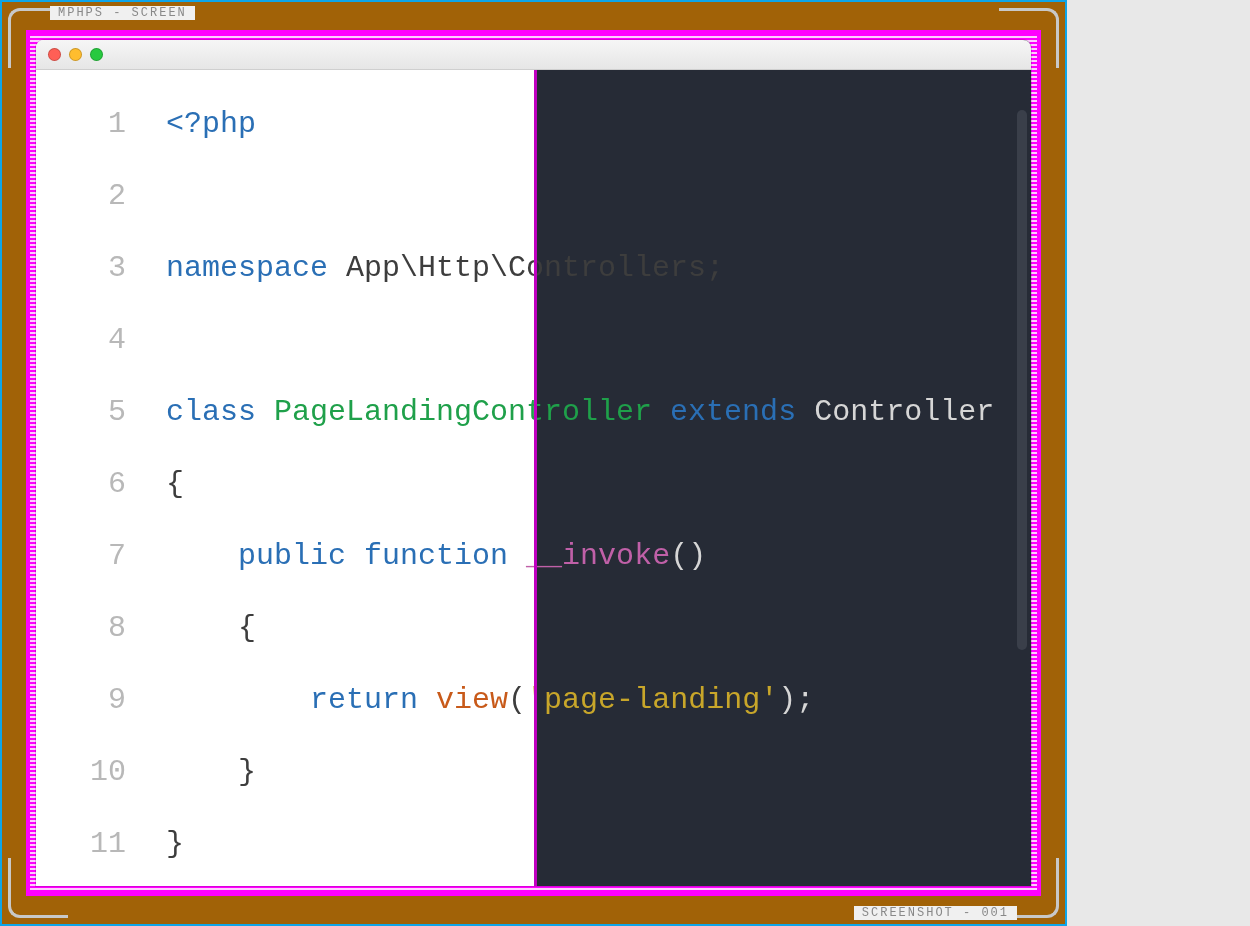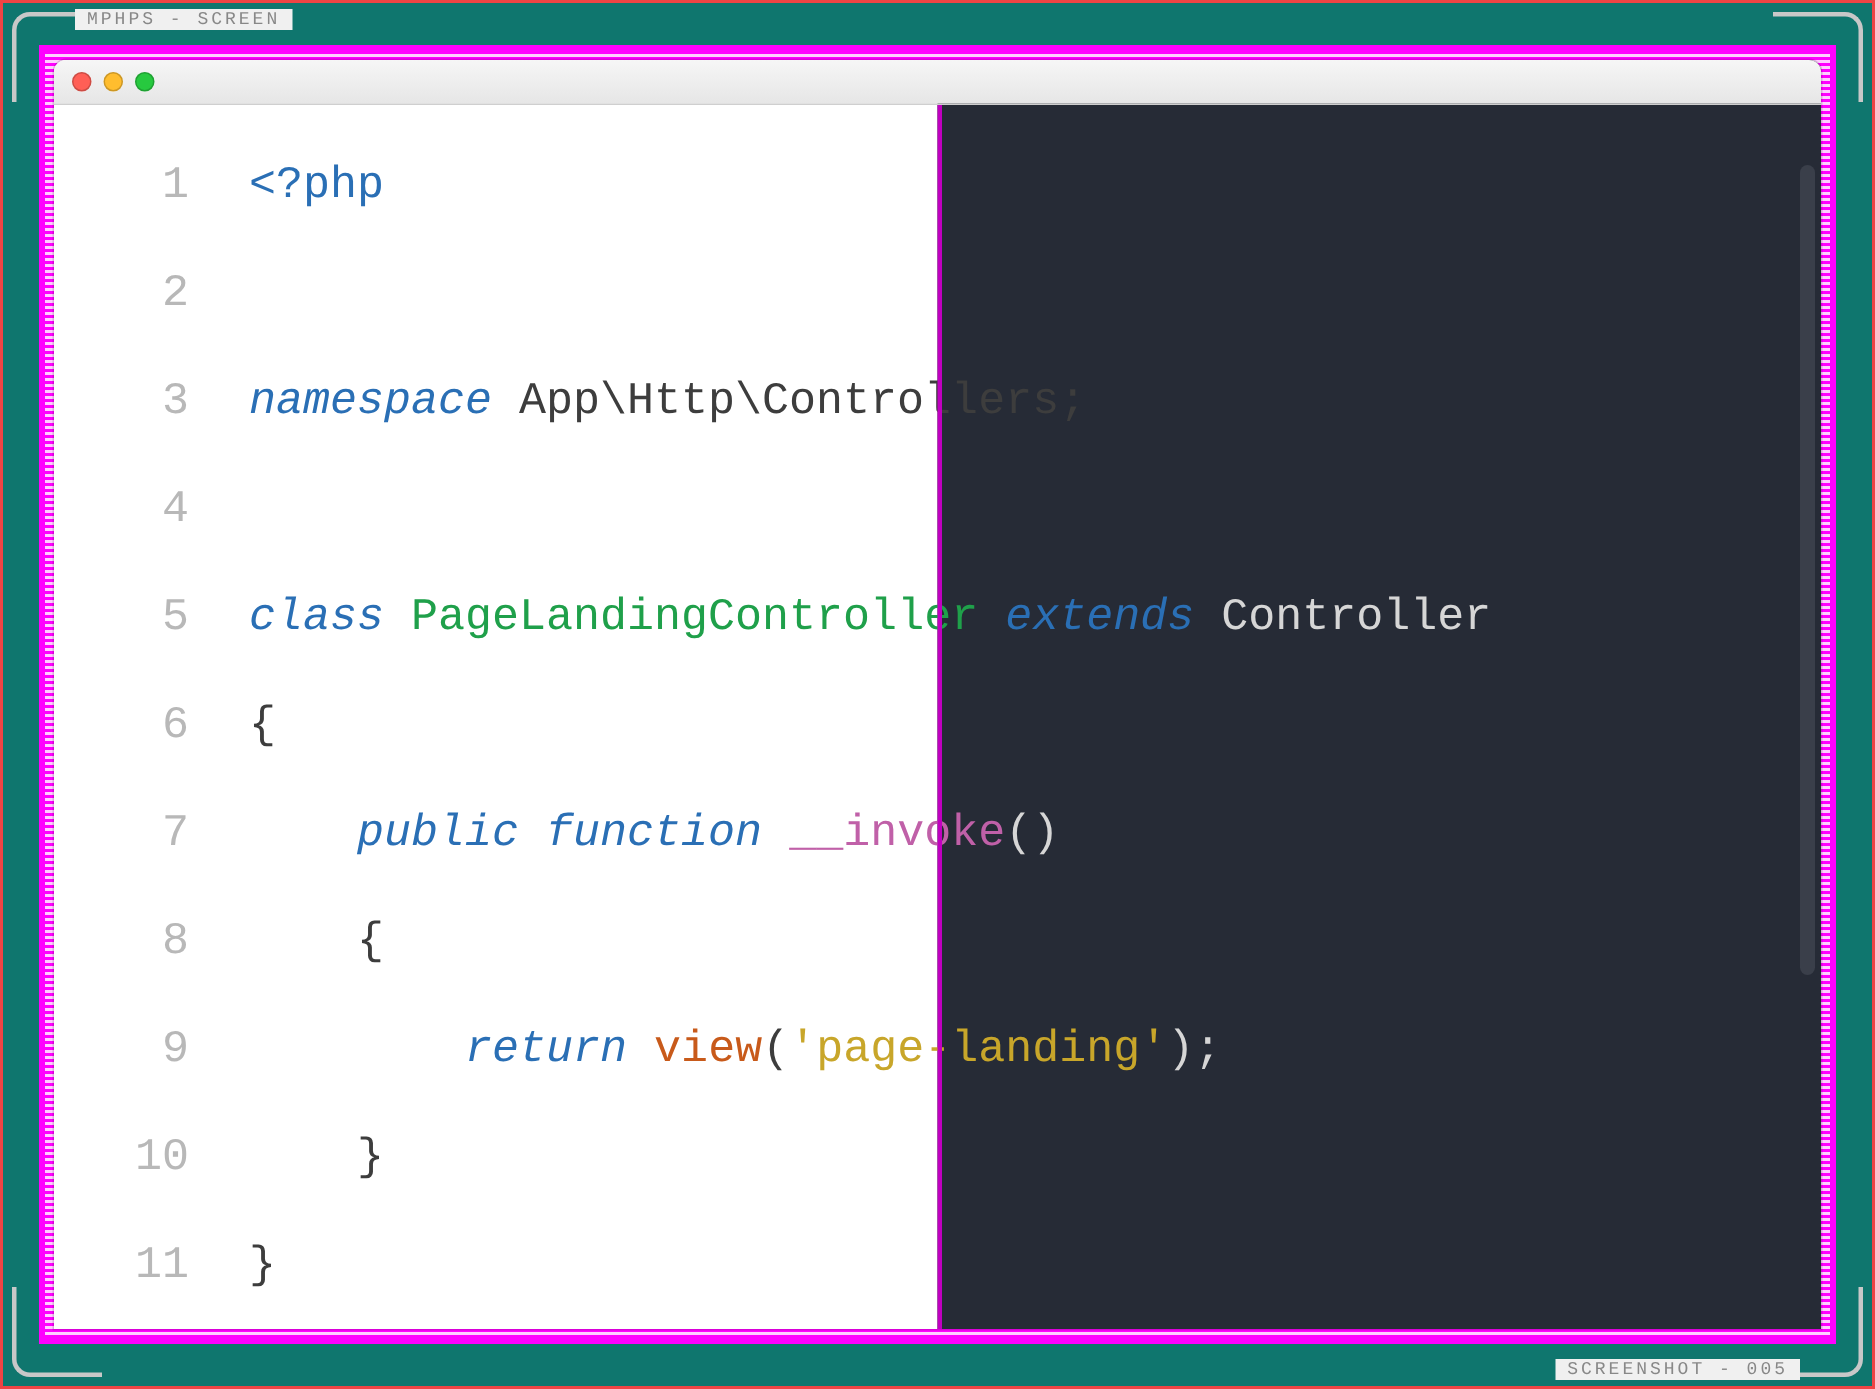--- a/index.html
+++ b/index.html
@@ -1,22 +1,22 @@
 <!DOCTYPE html>
 <html><head>
 <meta charset="utf-8">
 <style>
   * { margin:0; padding:0; box-sizing:border-box; }
   html,body { width:1250px; height:926px; font-family: "Courier New", monospace; background:#e8e8e8; overflow:hidden; }
 
   
   .frame {
-    position:relative; width:1250px; height:926px;
-    background:#0f766e;
-    border:2px solid #ef4444;
+    position:relative; width:1067px; height:926px;
+    background:#a16207;
+    border:2px solid #0ea5e9;
   }
   .frame-corner {
     position:absolute; width:60px; height:60px; border:3px solid #c8c8c8;
   }
   .fc-tl { top:6px; left:6px; border-right:none; border-bottom:none; border-radius:12px 0 0 0;}
   .fc-tr { top:6px; right:6px; border-left:none; border-bottom:none; border-radius:0 12px 0 0;}
   .fc-bl { bottom:6px; left:6px; border-right:none; border-top:none; border-radius:0 0 0 12px;}
   .fc-br { bottom:6px; right:6px; border-left:none; border-top:none; border-radius:0 0 12px 0;}
 
   .frame-label-tl {
@@ -86,21 +86,21 @@
     white-space:pre;
   }
   .row { display:flex; }
   .ln {
     width:130px; text-align:right; padding-right:40px;
     color:#b8b8b8; user-select:none; flex:0 0 130px;
   }
   .content { flex:1; }
 
   
-  .kw-it { color:#2a6fb5; font-style:italic; } 
+  .kw-it { color:#2a6fb5; } 
   .phpopen { color:#2a6fb5; }
   .classname { color:#1fa04a; }
   .plain { color:#3d3d3d; }
   .plain-dark { color:#d6d6d6; }
   .method { color:#c060a8; }
   .builtin { color:#c85a1a; }
   .string { color:#c8a62a; }
   .brace { color:#3d3d3d; }
 
   .scrollbar {
@@ -110,21 +110,21 @@
 </style>
 </head>
 <body>
 
 <div class="frame">
   <div class="frame-corner fc-tl"></div>
   <div class="frame-corner fc-tr"></div>
   <div class="frame-corner fc-bl"></div>
   <div class="frame-corner fc-br"></div>
   <div class="frame-label-tl">MPHPS - SCREEN</div>
-  <div class="frame-label-br">SCREENSHOT - 005</div>
+  <div class="frame-label-br">SCREENSHOT - 001</div>
 
   <div class="magenta-box">
     <div class="magenta-inner">
 
       <div class="editor">
         <div class="tb-right-dark"></div>
         <div class="titlebar" style="z-index:3;position:relative;">
           <div class="traffic red"></div>
           <div class="traffic yellow"></div>
           <div class="traffic green"></div>

